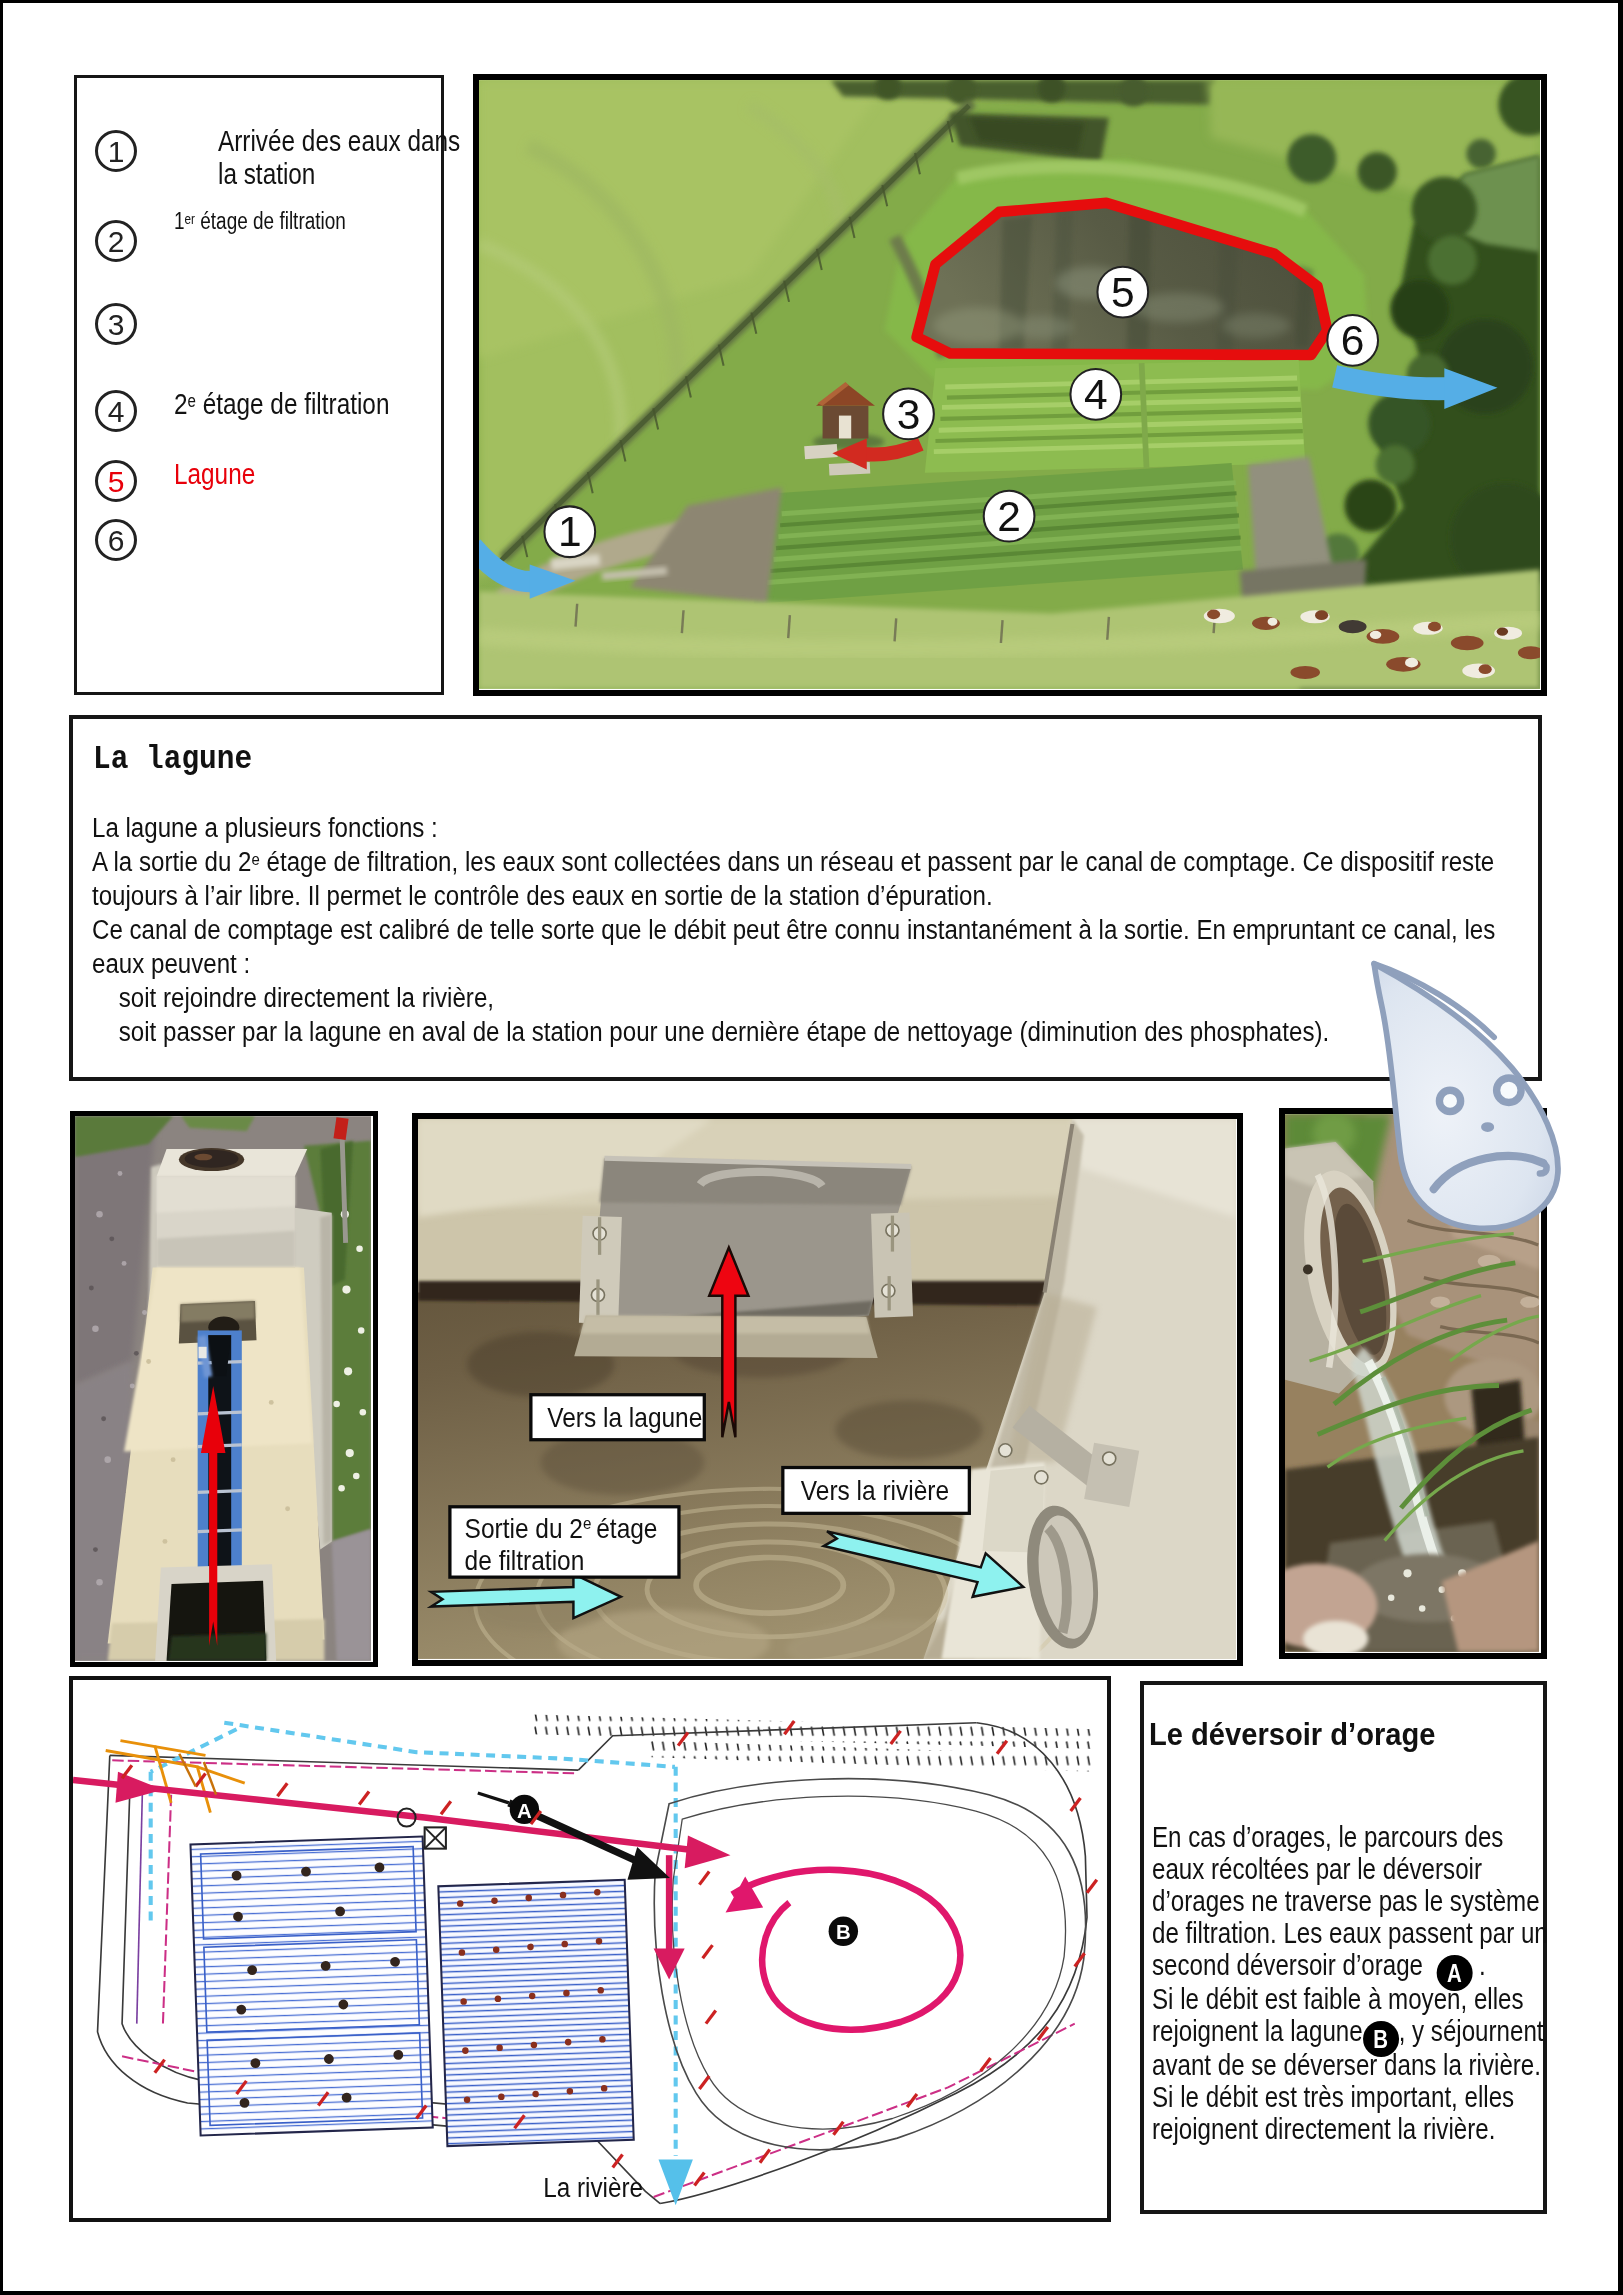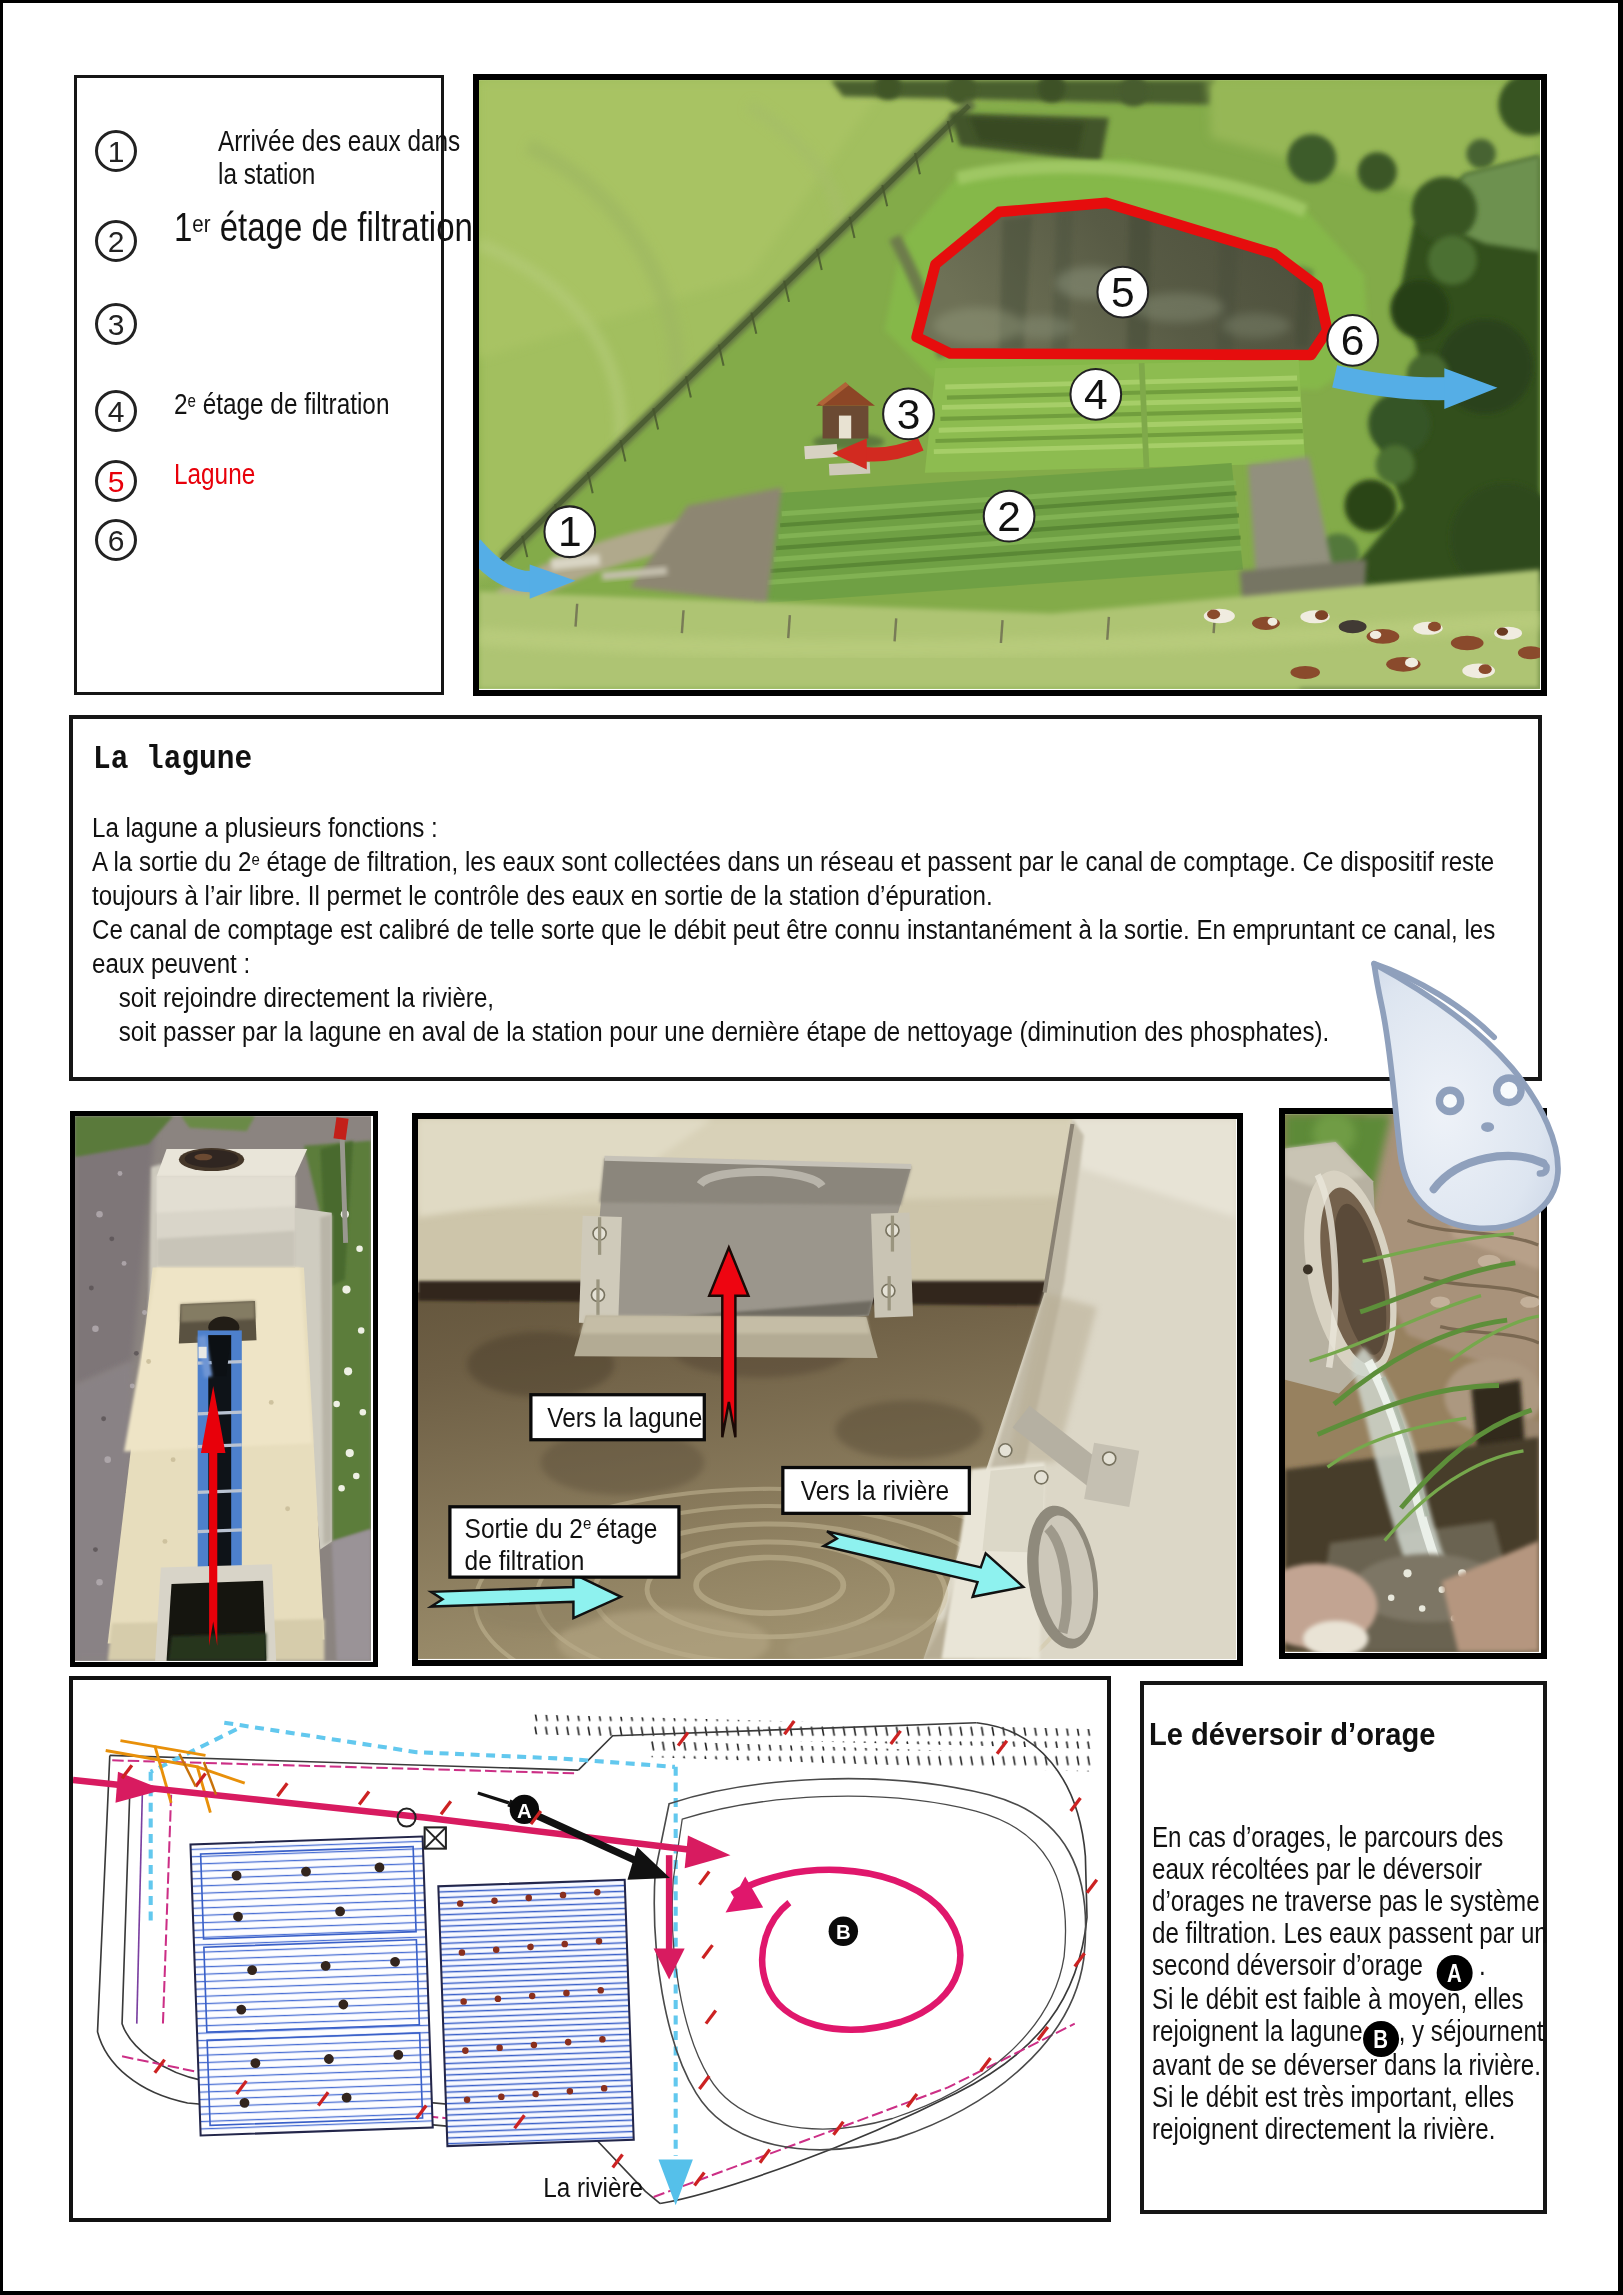--- a/index.html
+++ b/index.html
@@ -29,21 +29,21 @@
 <div class="abs" style="left:74px;top:75px;width:370px;height:620px;border:3.3px solid #161616;box-sizing:border-box;background:#fff;"></div>
 
 <div class="abs" style="left:95px;top:130px;width:36px;height:36px;border:3.3px solid #222;border-radius:50%;color:#222;font-size:30px;text-align:center;line-height:38px;">1</div>
 
 <div class="abs" style="left:174px;top:124px;font-size:29.5px;line-height:33px;color:#121212;margin-left:44px;">
       <div class="cond">Arrivée des eaux dans<br>la station</div>
     </div>
 
 <div class="abs" style="left:95px;top:220px;width:36px;height:36px;border:3.3px solid #222;border-radius:50%;color:#222;font-size:30px;text-align:center;line-height:38px;">2</div>
 
-<div class="abs" style="left:174px;top:211px;font-size:40px;line-height:33px;color:#121212;">
+<div class="abs" style="left:174px;top:205px;font-size:23px;line-height:33px;color:#121212;">
       <div class="cond">1<sup>er</sup> étage de filtration</div>
     </div>
 
 <div class="abs" style="left:95px;top:303px;width:36px;height:36px;border:3.3px solid #222;border-radius:50%;color:#222;font-size:30px;text-align:center;line-height:38px;">3</div>
 
 
 <div class="abs" style="left:95px;top:390px;width:36px;height:36px;border:3.3px solid #222;border-radius:50%;color:#222;font-size:30px;text-align:center;line-height:38px;">4</div>
 
 <div class="abs" style="left:174px;top:387px;font-size:29.5px;line-height:33px;color:#121212;">
       <div class="cond">2<sup>e</sup> étage de filtration</div>

